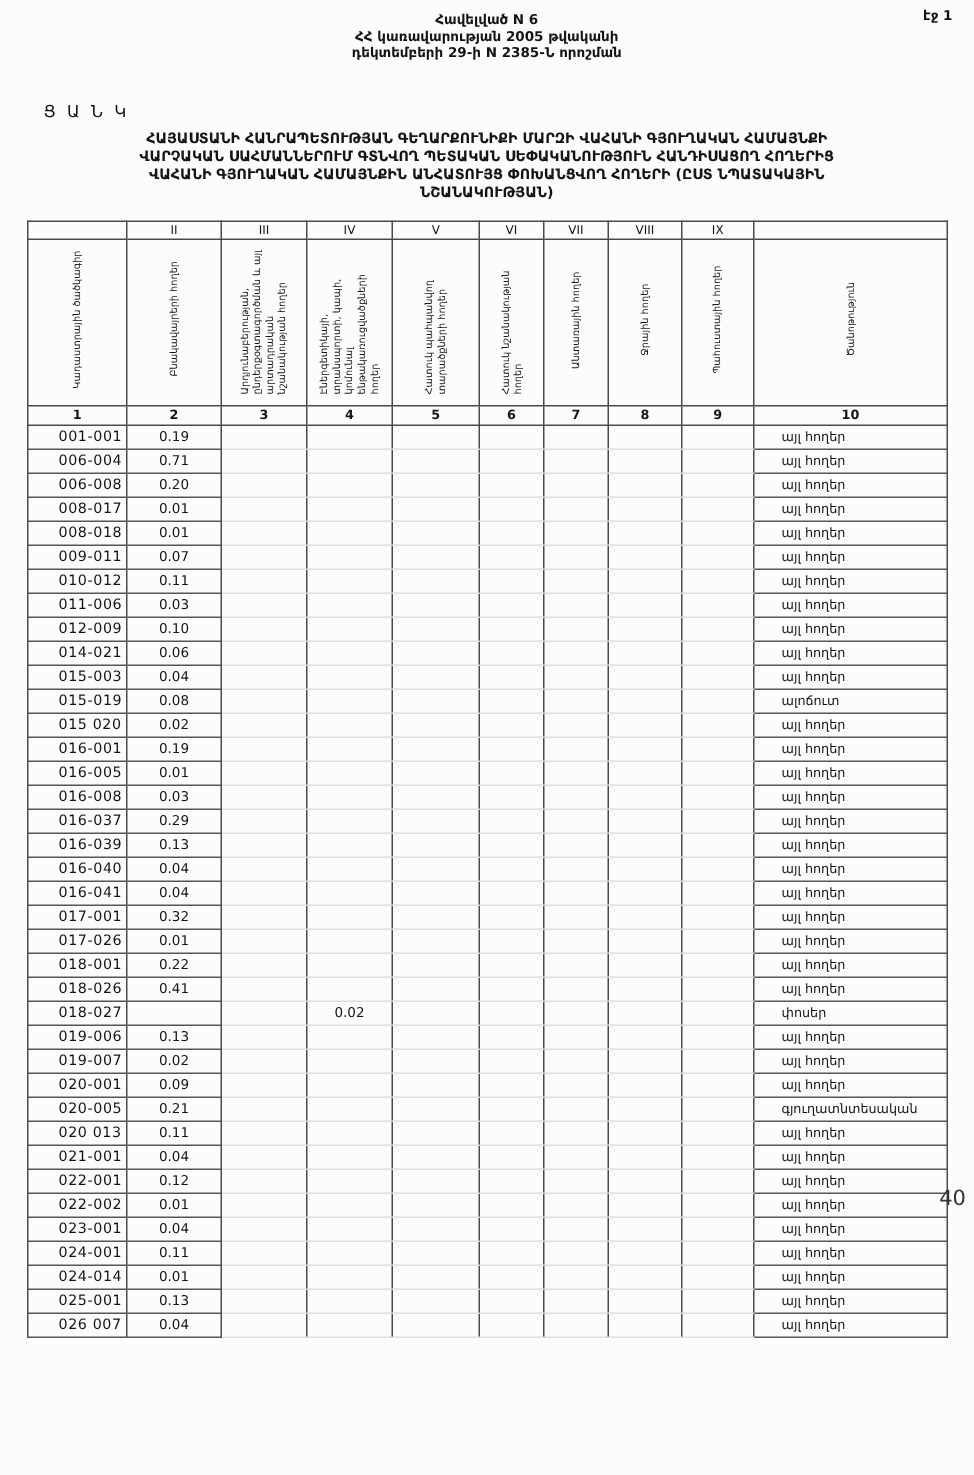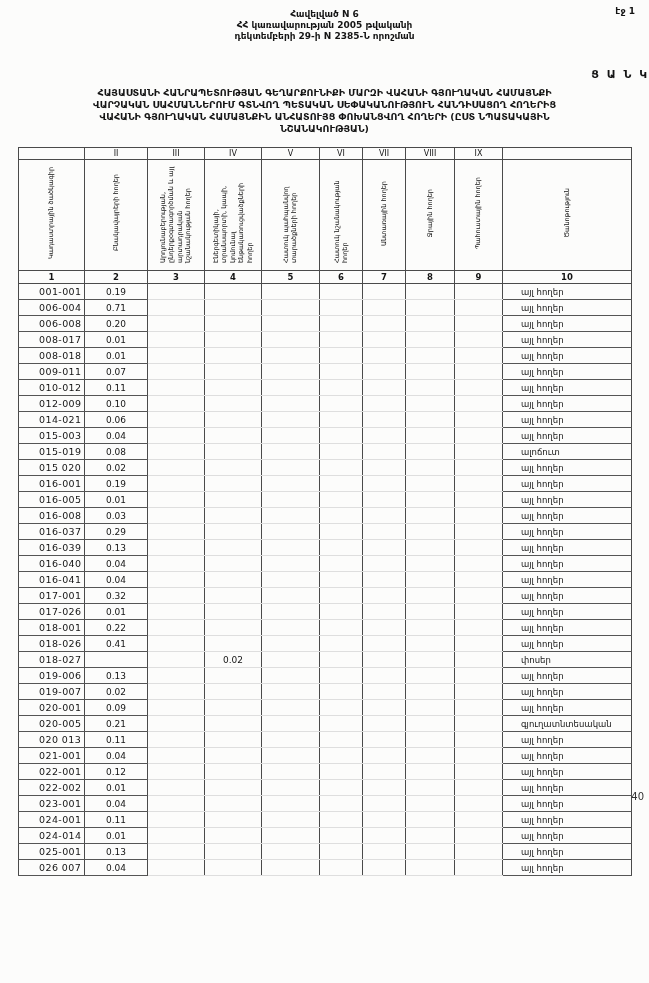--- a/index.html
+++ b/index.html
@@ -13,21 +13,21 @@
   }
   .page-num {
     position: absolute; top: 6px; right: 14px;
     font-size: 9px; font-weight: bold;
   }
   .appendix {
     margin-top: 9px; text-align: center;
     font-size: 9px; font-weight: bold; line-height: 11px;
   }
   .list-title {
-    text-align: right; font-weight: bold;
+    text-align: left; font-weight: normal;
     font-size: 11px; margin-top: 26px; letter-spacing: 2px; padding-left: 29px;
   }
   .main-title {
     text-align: center; font-weight: bold;
     font-size: 9.5px; line-height: 12px;
     margin: 6px 28px 0 28px;
   }
   table {
     border-collapse: collapse; table-layout: fixed;
     width: 613px; margin: 12px 0 0 18px;
@@ -51,21 +51,21 @@
     height: 15px; font-size: 9px; padding: 0 2px;
     border-top-color: #9a9a9a; border-bottom-color: #9a9a9a;
   }
   tbody td.hline { border-top-color: #555; border-bottom-color: #555; }
   tbody td.mid  { border-top-color: #dedede; border-bottom-color: #dedede; text-align: center; }
   td.c-code { text-align: left; padding-left: 20px; font-size: 9.5px; letter-spacing: 0.4px; }
   td.c-val  { text-align: center; }
   td.c-note { text-align: left; font-size: 8.5px; padding-left: 18px; }
   .margin-note {
     position: absolute; right: 5px; top: 791px;
-    font-size: 10px; color: #333;
+    font-size: 14px; color: #333;
   }
 </style>
 </head>
 <body>
 
 <div class="page-num">էջ 1</div>
 
 <div class="appendix">
   <div>Հավելված N 6</div>
   <div>ՀՀ կառավարության 2005 թվականի</div>
@@ -211,20 +211,32 @@
     <td class="mid"></td>
     <td class="mid"></td>
     <td class="mid"></td>
     <td class="mid"></td>
     <td class="mid"></td>
     <td class="mid"></td>
     <td class="mid"></td>
     <td class="c-note hline">այլ հողեր</td>
   </tr>
       <tr>
+    <td class="c-code hline">011-006</td>
+    <td class="c-val hline">0.03</td>
+    <td class="mid"></td>
+    <td class="mid"></td>
+    <td class="mid"></td>
+    <td class="mid"></td>
+    <td class="mid"></td>
+    <td class="mid"></td>
+    <td class="mid"></td>
+    <td class="c-note hline">այլ հողեր</td>
+  </tr>
+      <tr>
     <td class="c-code hline">012-009</td>
     <td class="c-val hline">0.10</td>
     <td class="mid"></td>
     <td class="mid"></td>
     <td class="mid"></td>
     <td class="mid"></td>
     <td class="mid"></td>
     <td class="mid"></td>
     <td class="mid"></td>
     <td class="c-note hline">այլ հողեր</td>

